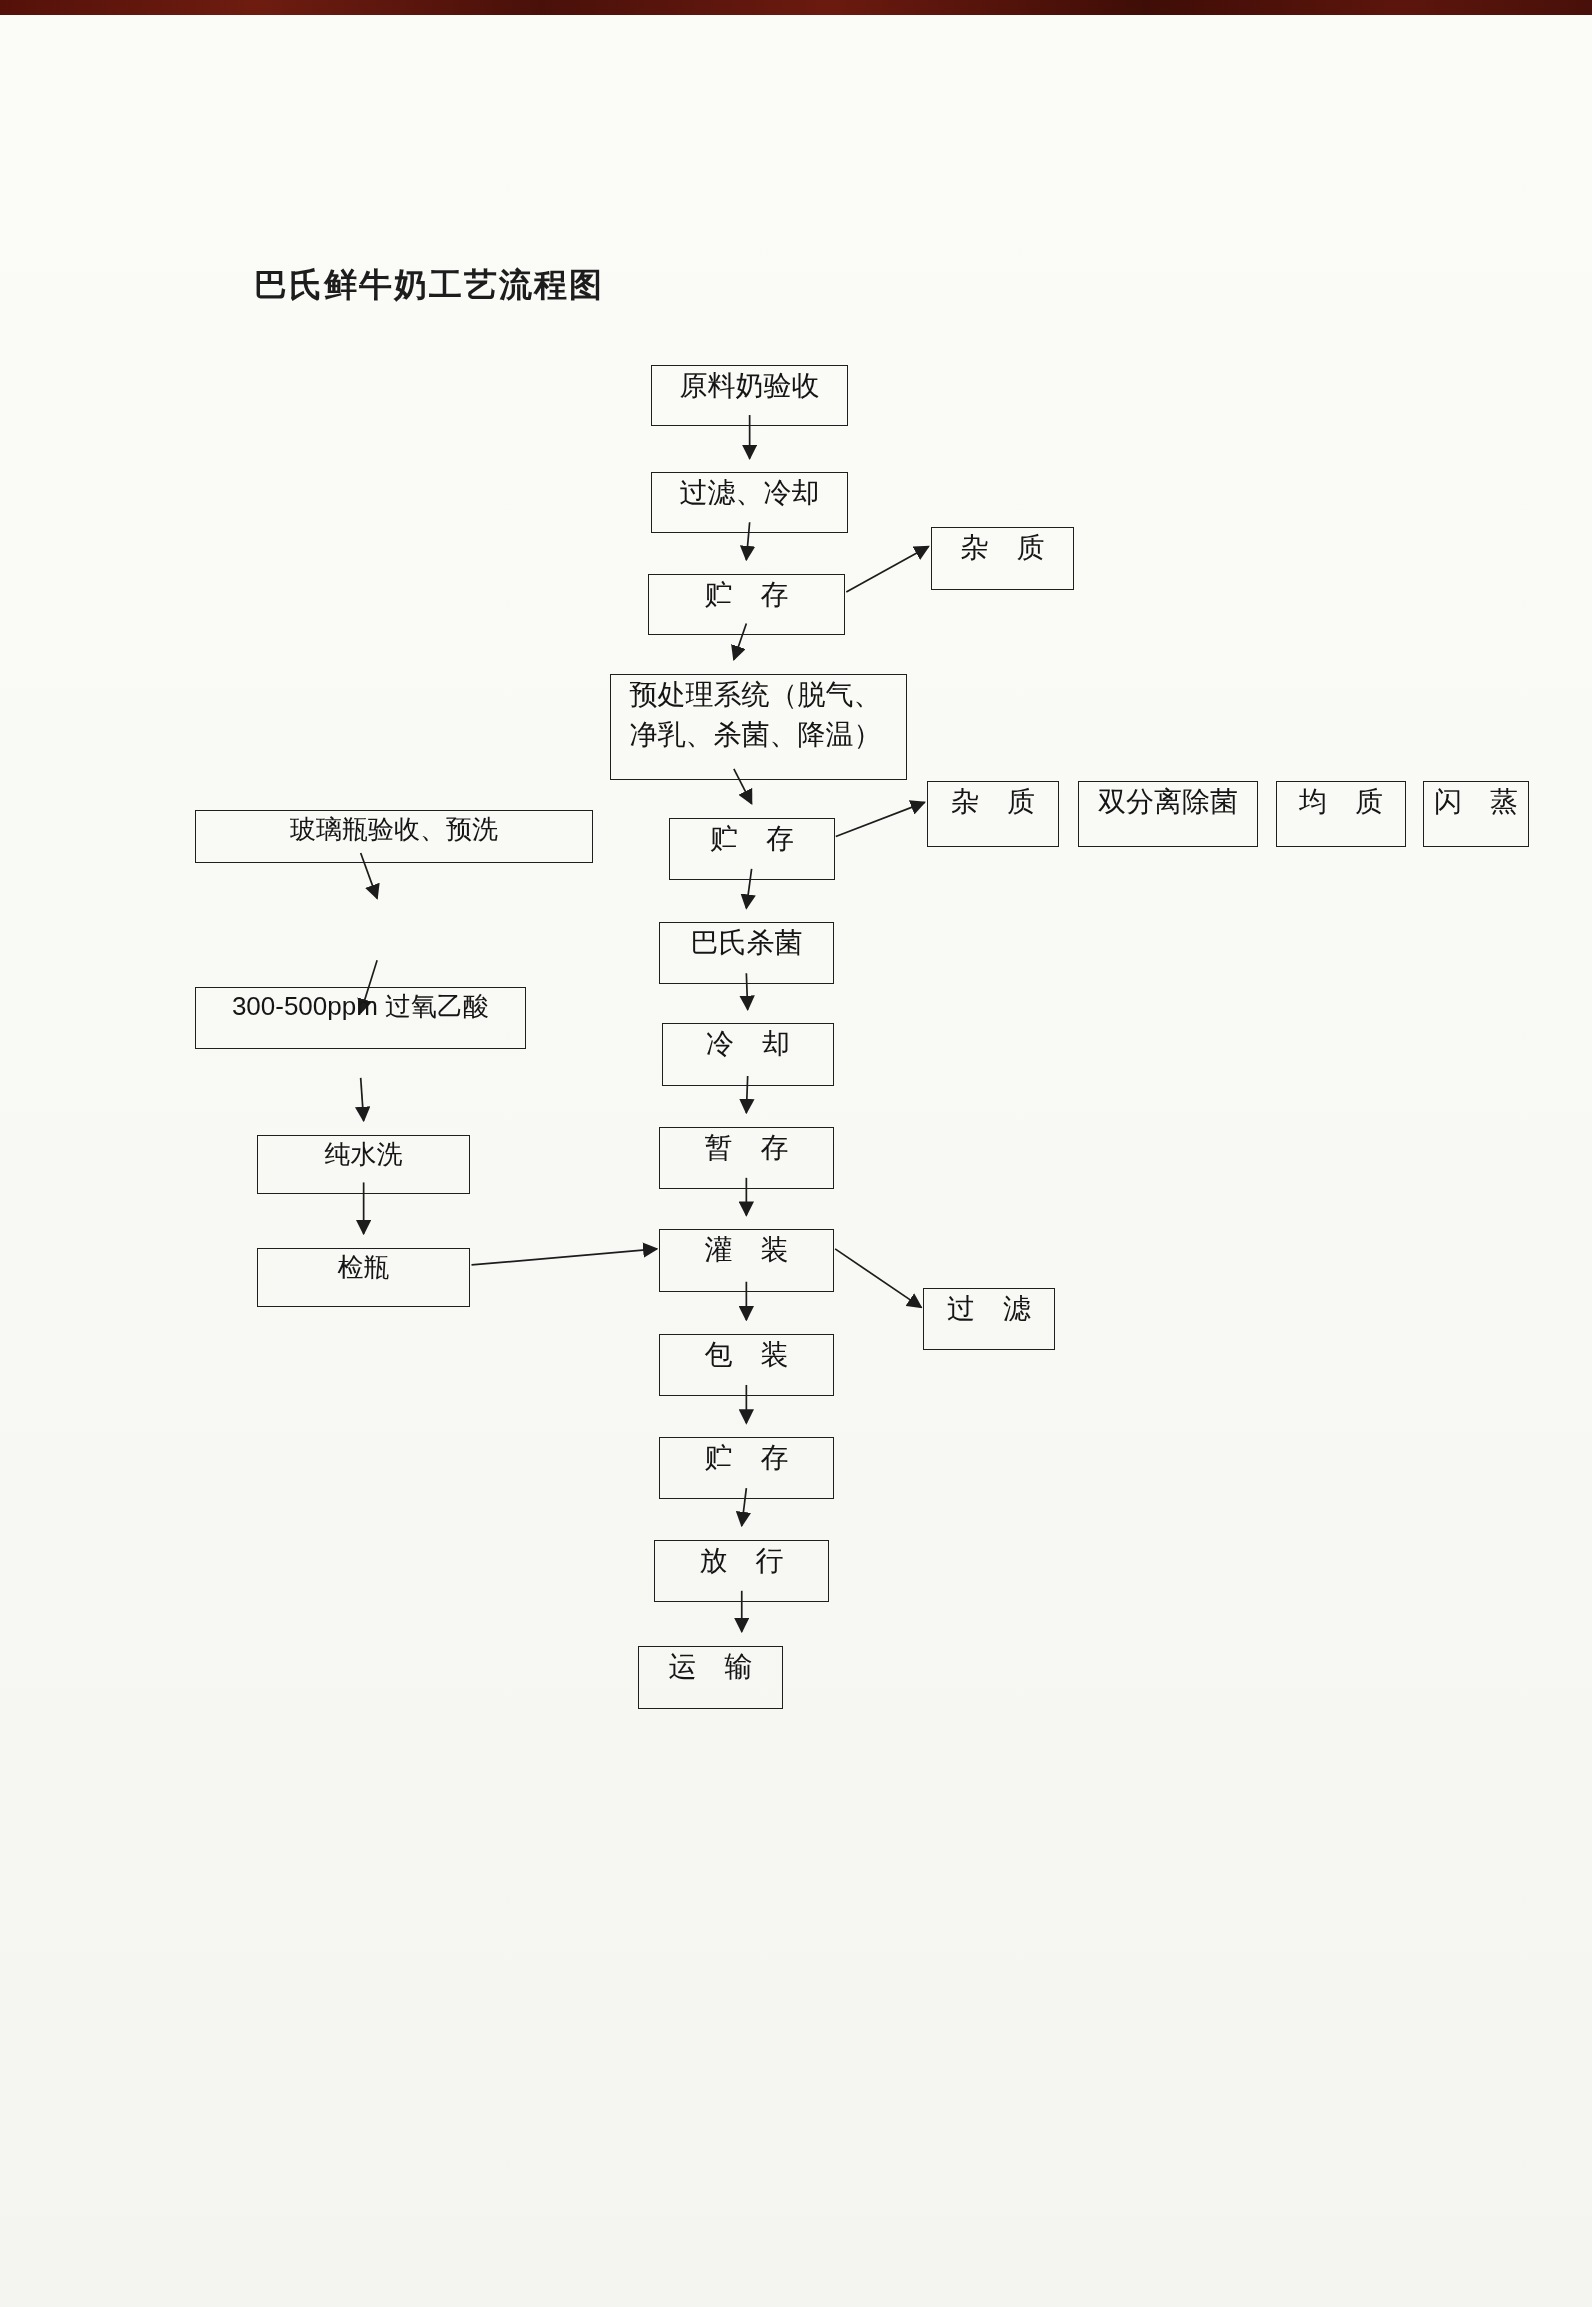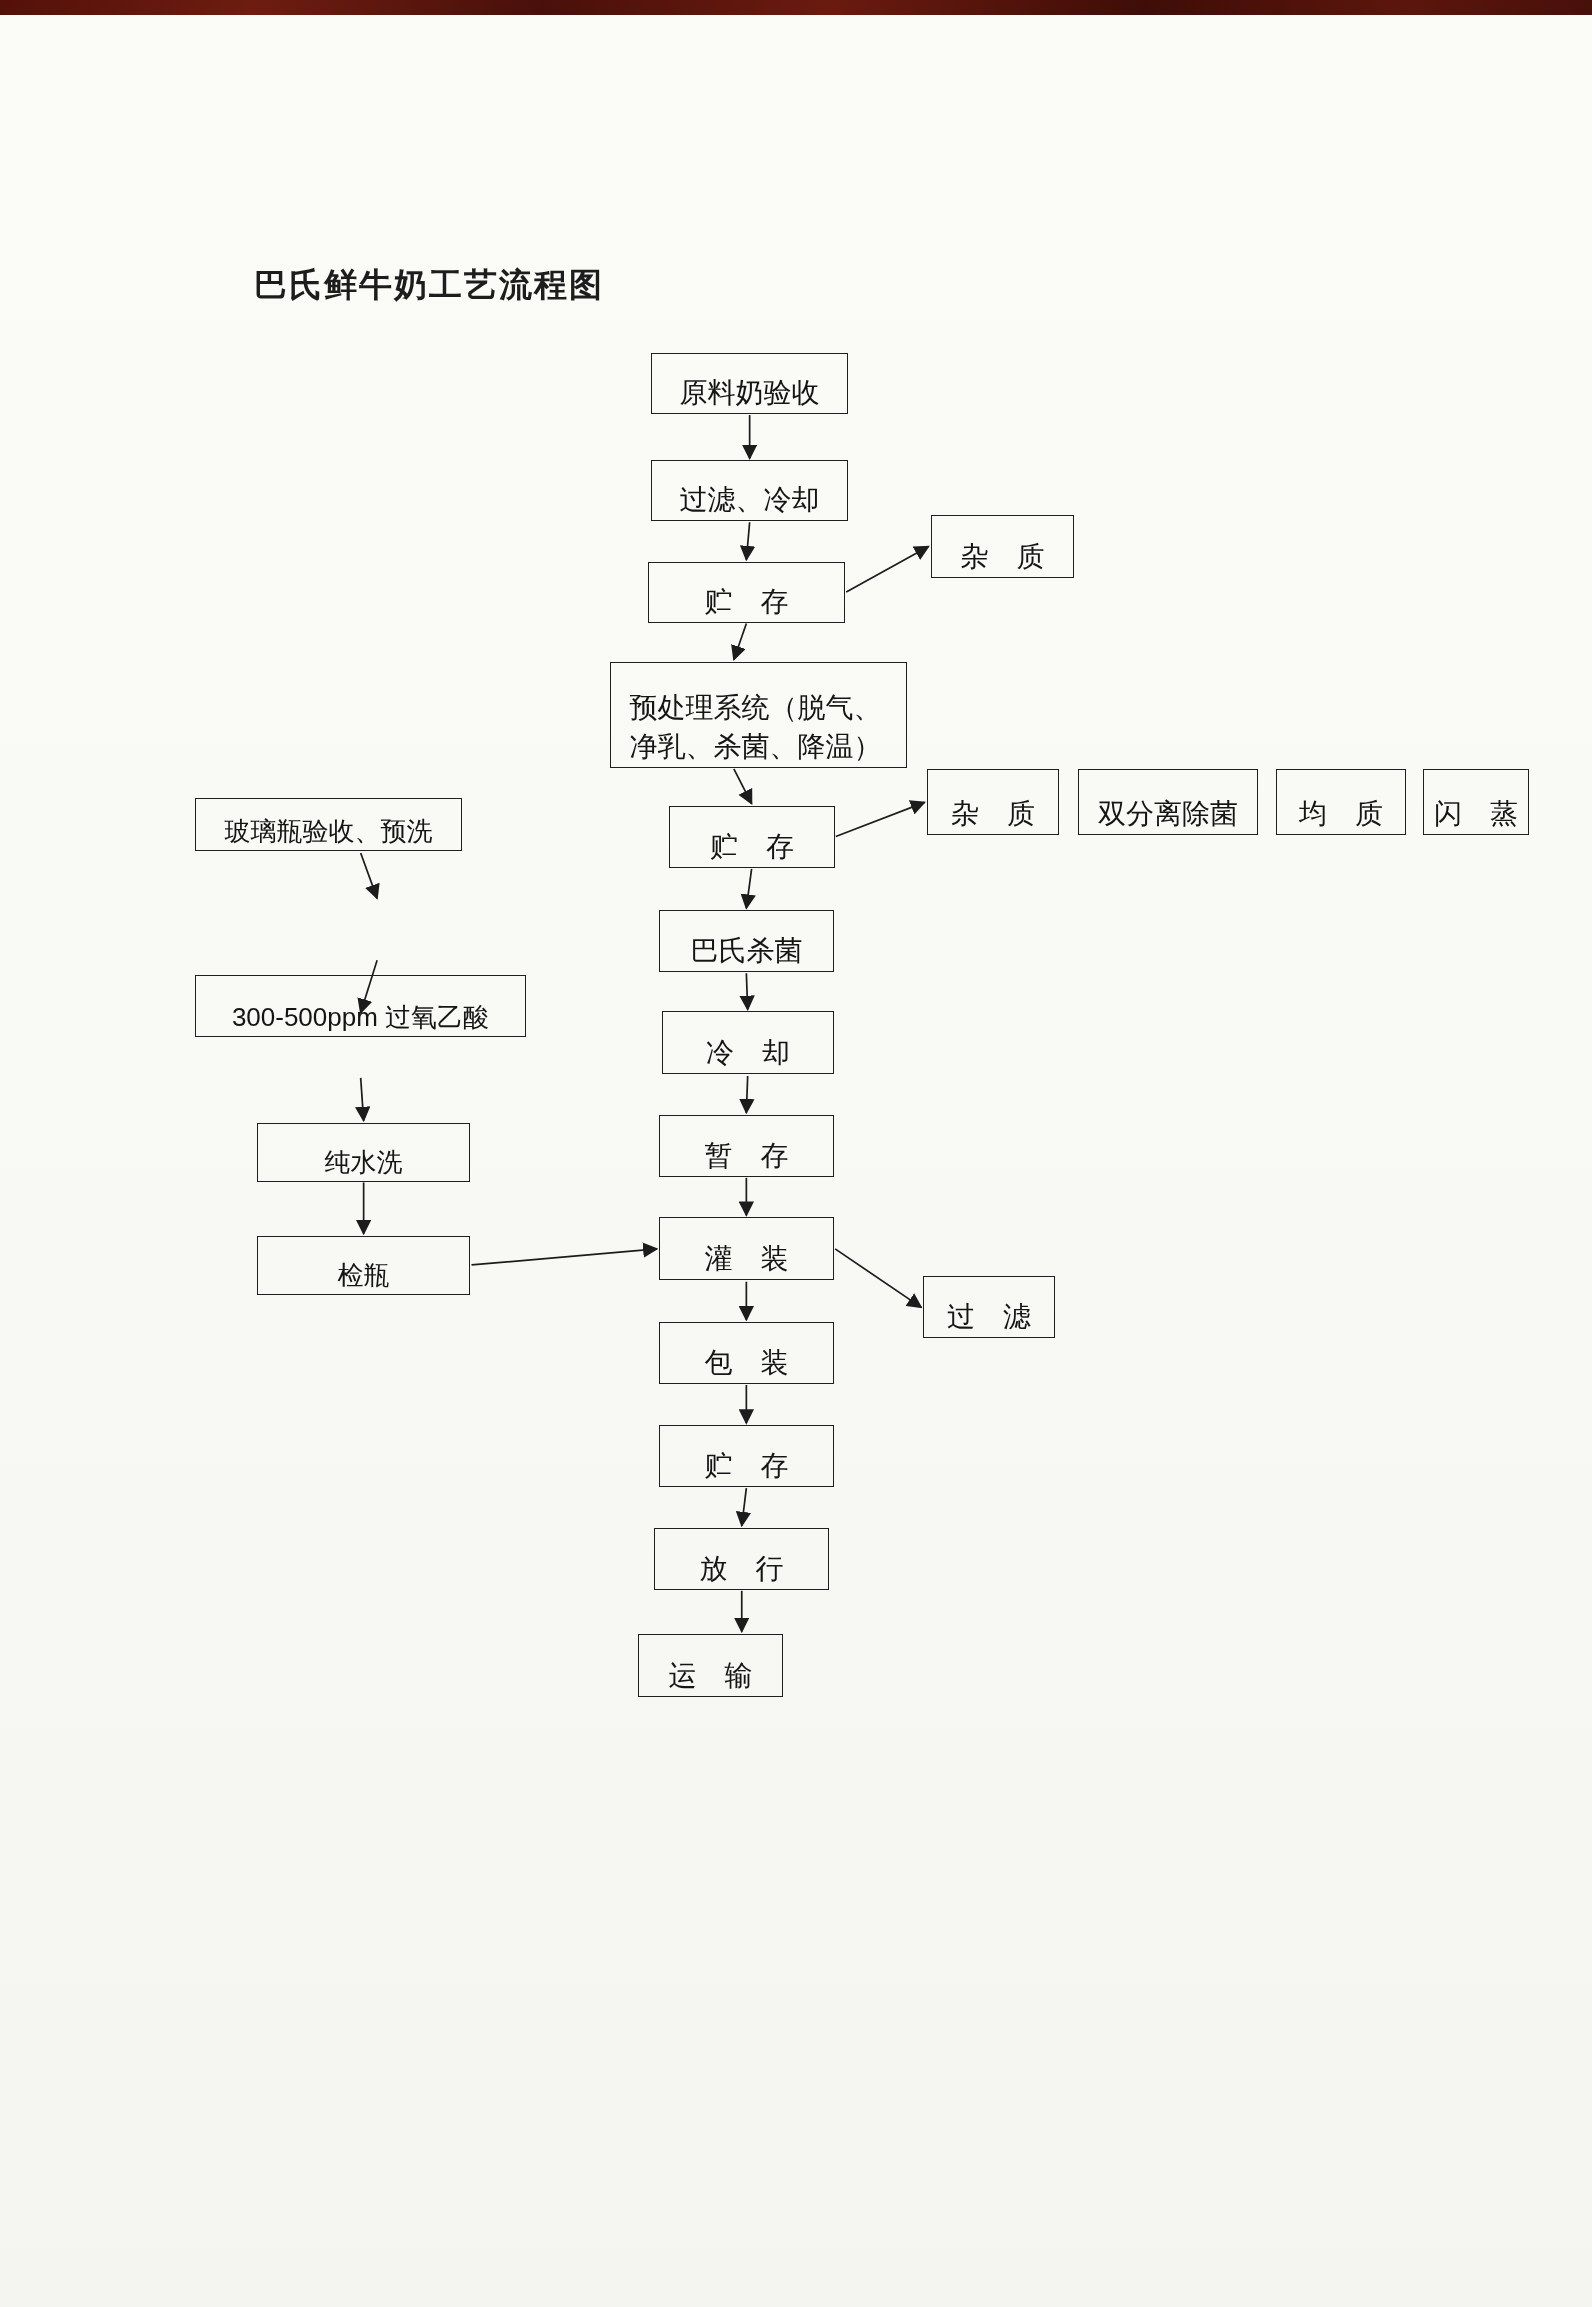--- a/index.html
+++ b/index.html
@@ -24,23 +24,24 @@
     white-space:pre;
     margin-left:12px;
   }
   #edge-layer {
     position:absolute; left:0; top:0; width:1592px; height:2307px;
     pointer-events:none;
   }
   .node {
     position:absolute;
     border:1.6px solid #1f1f1f;
-    display:flex; align-items:flex-end; justify-content:center;
+    display:flex; align-items:flex-start; justify-content:center;
     color:#151515;
     background:transparent;
+    margin-top:12px;
   }
   .node-label { white-space:pre; font-size:28px; line-height:1.42; text-align:center; }
   .align-left { justify-content:flex-start; padding-left:18.4px; }
   .align-left .node-label { text-align:left; }
   .small .node-label { font-size:26px; }
   .edge { stroke:#1c1c1c; stroke-width:2.6; }
 </style>
 </head>
 <body>
 
@@ -131,21 +132,21 @@
   <div class="node" style="left:1276px;top:769px;width:130px;height:66px">
     <span class="node-label">均　质</span>
   </div>
   <div class="node" style="left:1423px;top:769px;width:106px;height:66px">
     <span class="node-label">闪　蒸</span>
   </div>
   <div class="node" style="left:923px;top:1276px;width:132px;height:62px">
     <span class="node-label">过　滤</span>
   </div>
 
-  <div class="node small" style="left:195px;top:798px;width:267px;height:53px">
+  <div class="node small" style="left:195px;top:798px;width:398px;height:53px">
     <span class="node-label">玻璃瓶验收、预洗</span>
   </div>
   <div class="node small" style="left:195px;top:975px;width:331px;height:62px">
     <span class="node-label">300-500ppm 过氧乙酸</span>
   </div>
   <div class="node small" style="left:257px;top:1123px;width:213px;height:59px">
     <span class="node-label">纯水洗</span>
   </div>
   <div class="node small" style="left:257px;top:1236px;width:213px;height:59px">
     <span class="node-label">检瓶</span>

